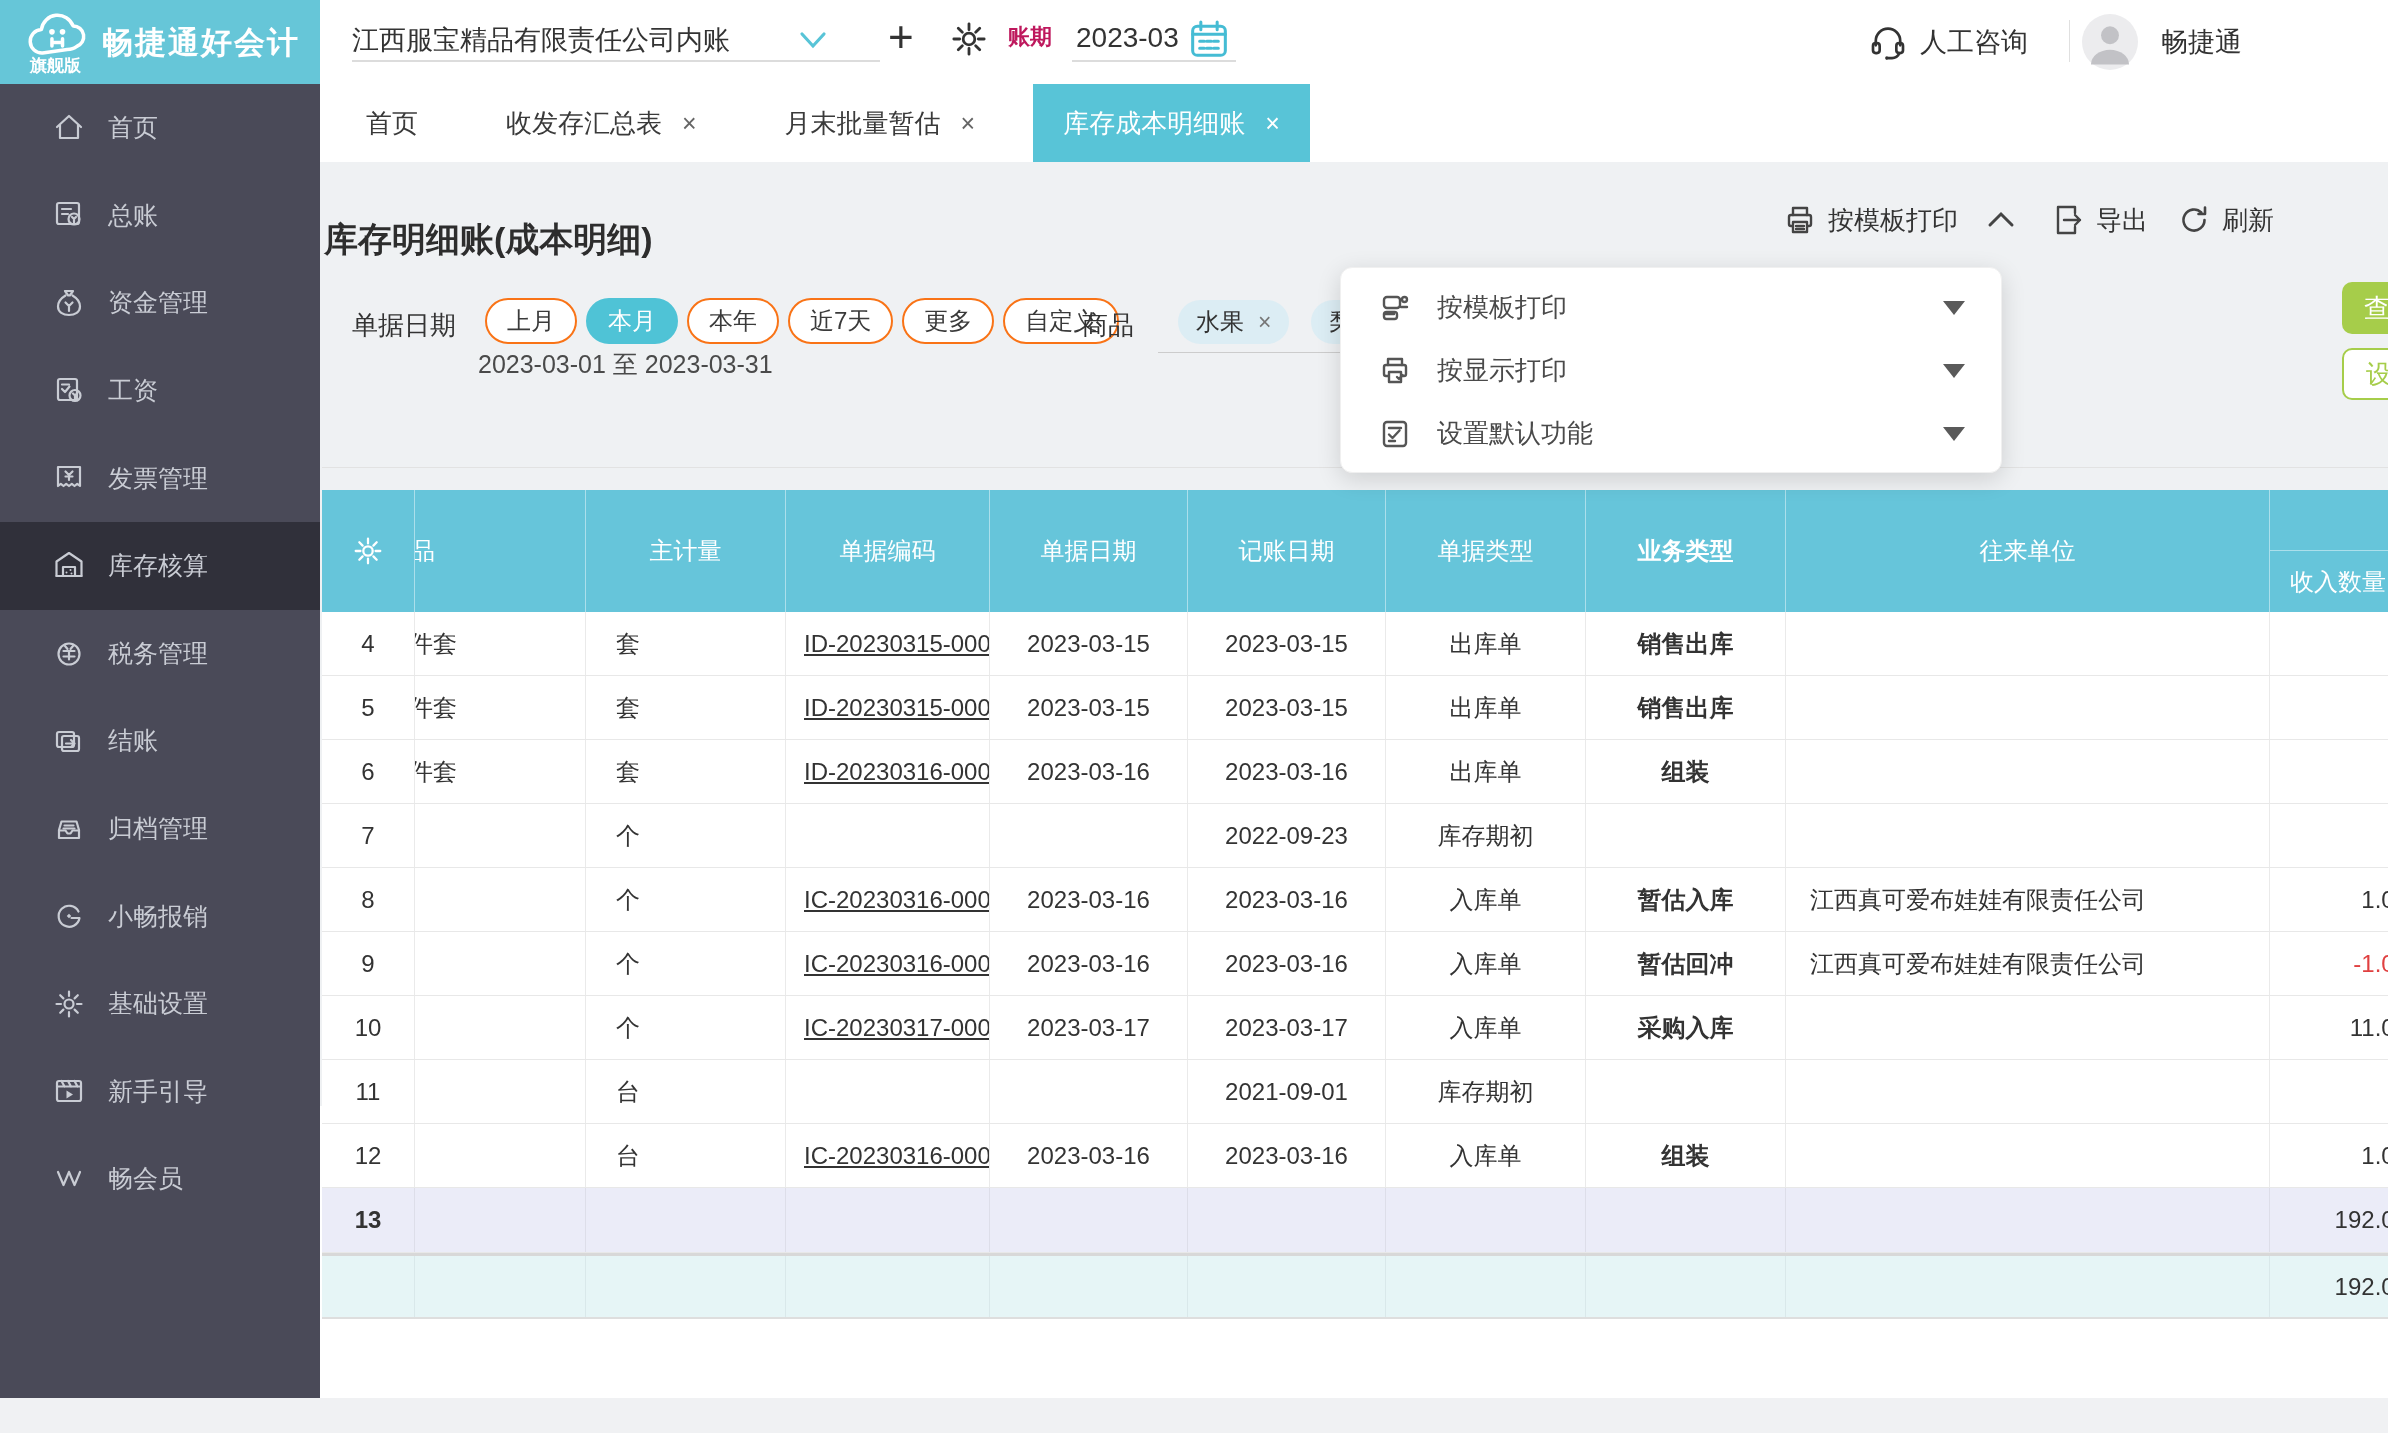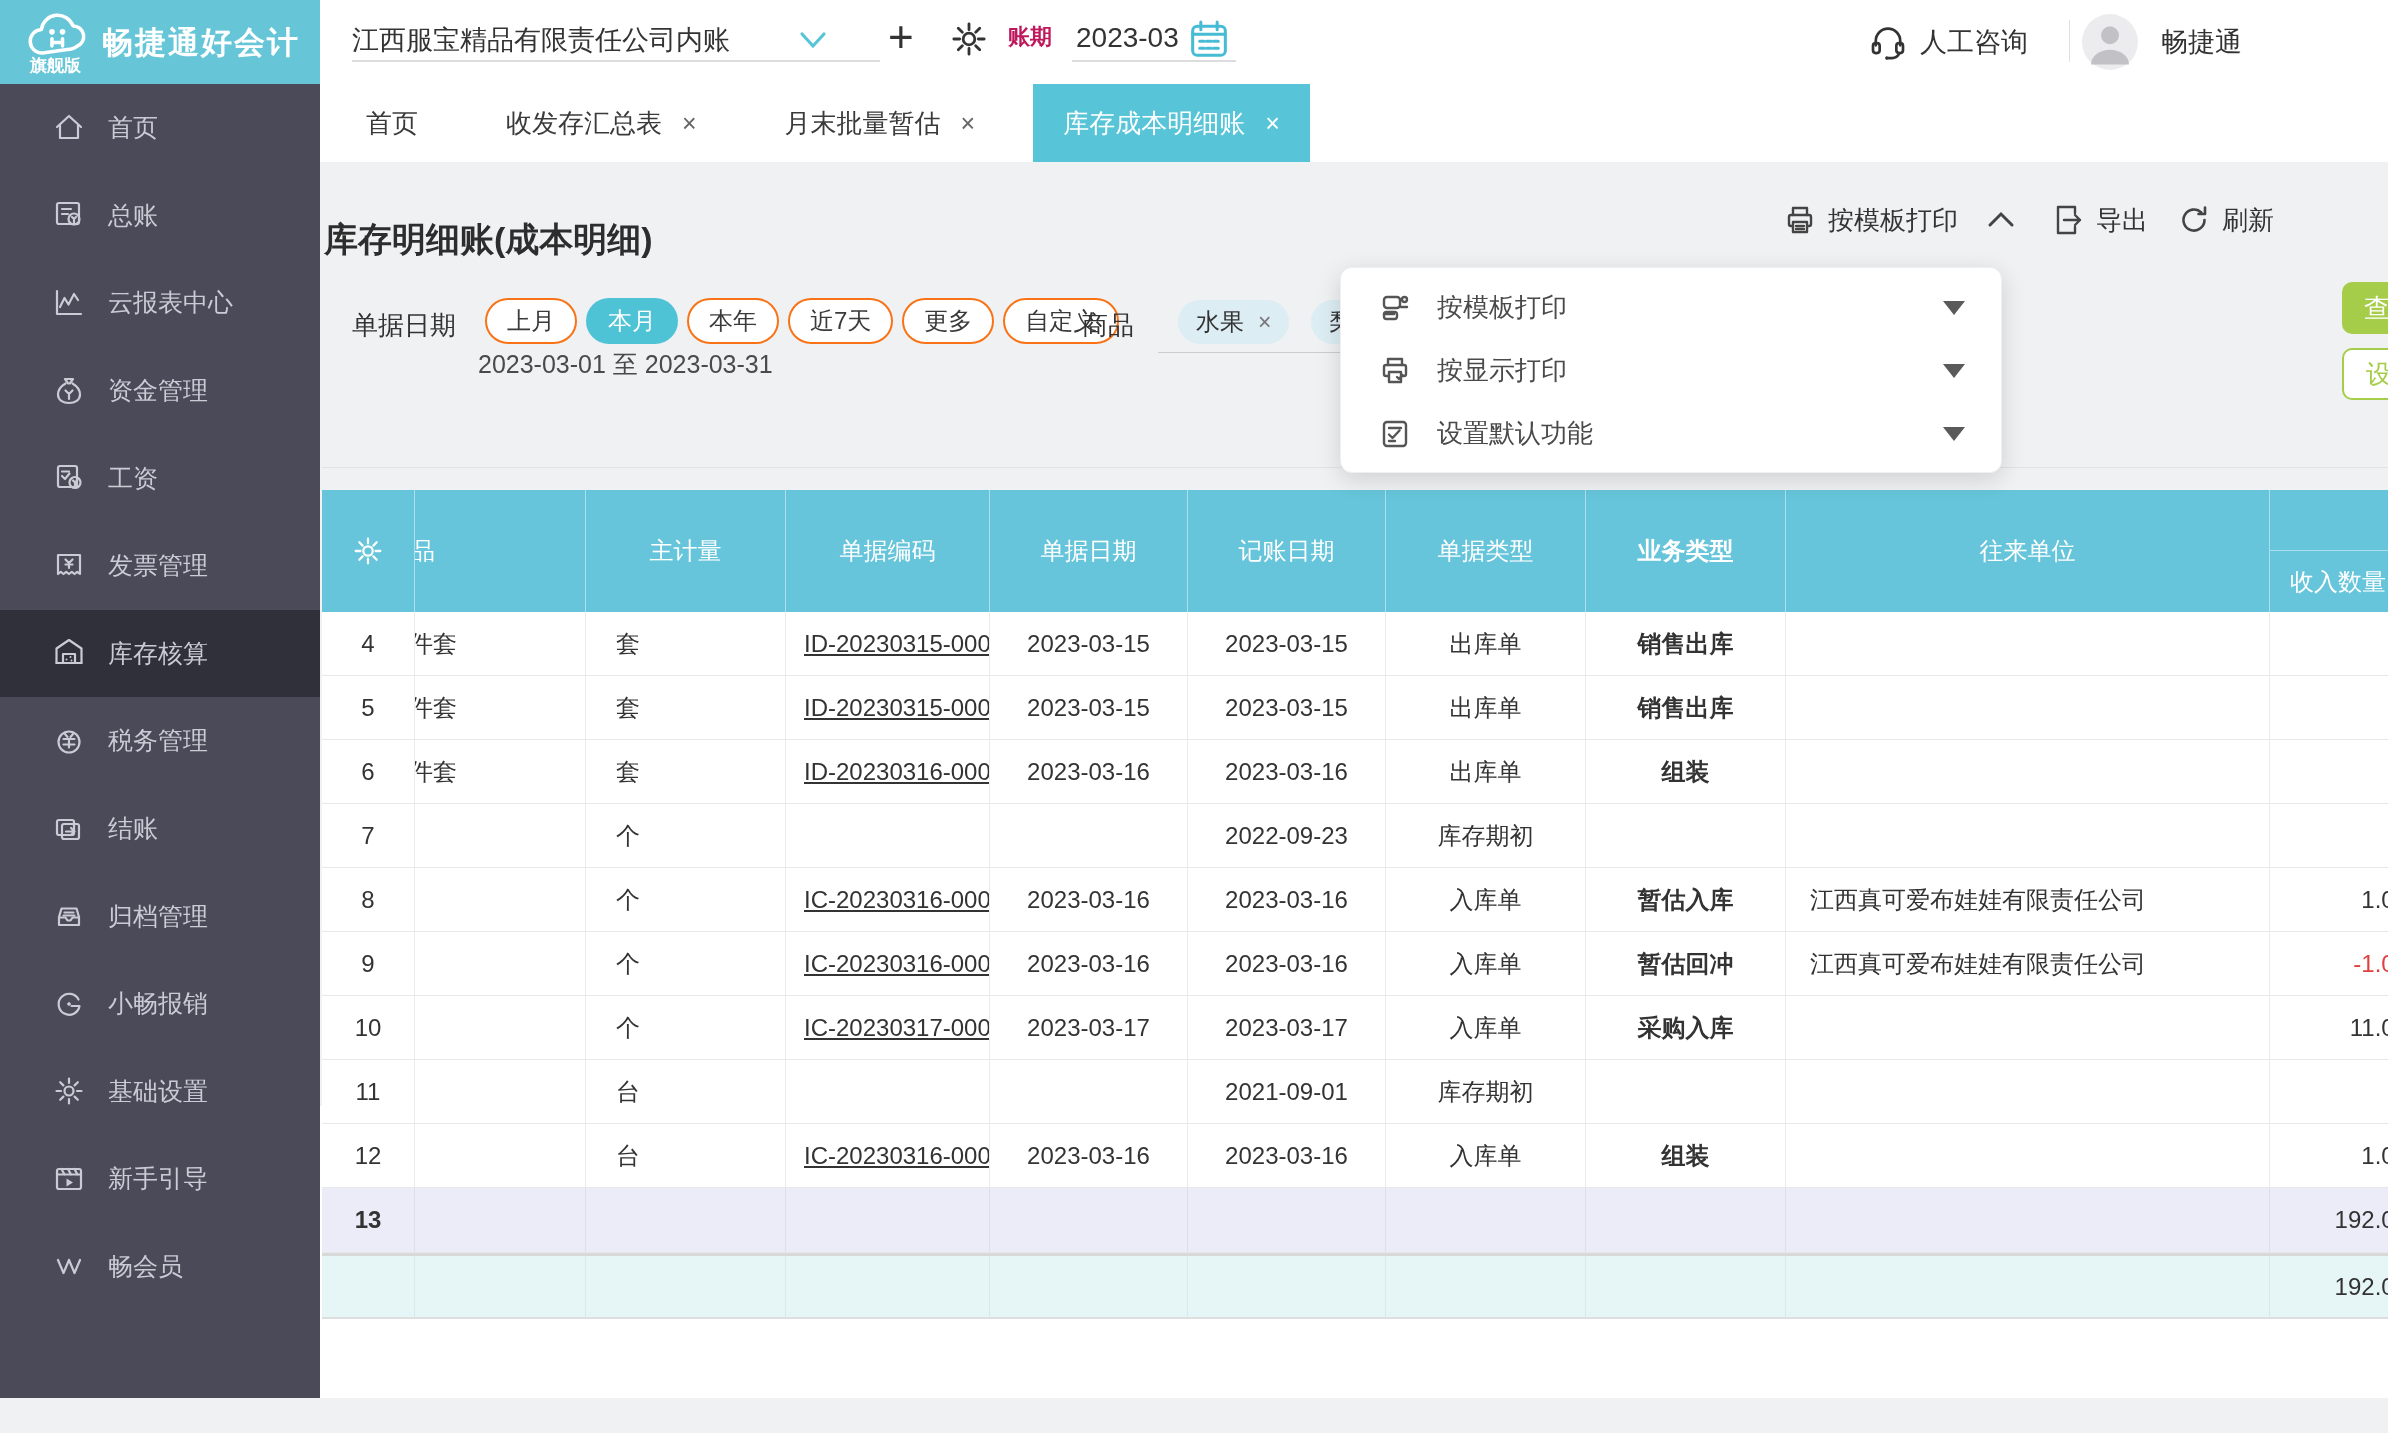--- a/index.html
+++ b/index.html
@@ -138,29 +138,20 @@
         <div class="nav-item">
           <span class="ic">
             <svg width="36" height="36" viewBox="0 0 36 36" fill="none" stroke="#c9ccd4" stroke-width="2.2" stroke-linecap="round" stroke-linejoin="round">
               <rect x="6" y="6" width="22" height="21" rx="2"></rect>
               <path d="M11 12h9M11 17h6"></path>
               <circle cx="23" cy="22" r="5.5"></circle>
               <path d="M21 20l2 2 2-2M23 22v3.4"></path>
             </svg>
           </span>
           <span>总账</span>
-        </div>
-        <div class="nav-item">
-          <span class="ic">
-            <svg width="36" height="36" viewBox="0 0 36 36" fill="none" stroke="#c9ccd4" stroke-width="2.2" stroke-linecap="round" stroke-linejoin="round">
-              <path d="M6 6v23h24"></path>
-              <path d="M9 22l4.5-9 4 6.5L23 9l4 6"></path>
-            </svg>
-          </span>
-          <span>云报表中心</span>
         </div>
         <div class="nav-item">
           <span class="ic">
             <svg width="36" height="36" viewBox="0 0 36 36" fill="none" stroke="#c9ccd4" stroke-width="2.2" stroke-linecap="round" stroke-linejoin="round">
               <path d="M14 6h8l-3.2 4.5h-1.6z"></path>
               <path d="M14.5 10.5C9.5 13.5 7 18 7 21.5 7 27 12 30 18 30s11-3 11-8.5c0-3.5-2.5-8-7.5-11"></path>
               <path d="M14.5 17.5l3.5 3.5 3.5-3.5M18 21v5"></path>
             </svg>
           </span>
           <span>资金管理</span>

